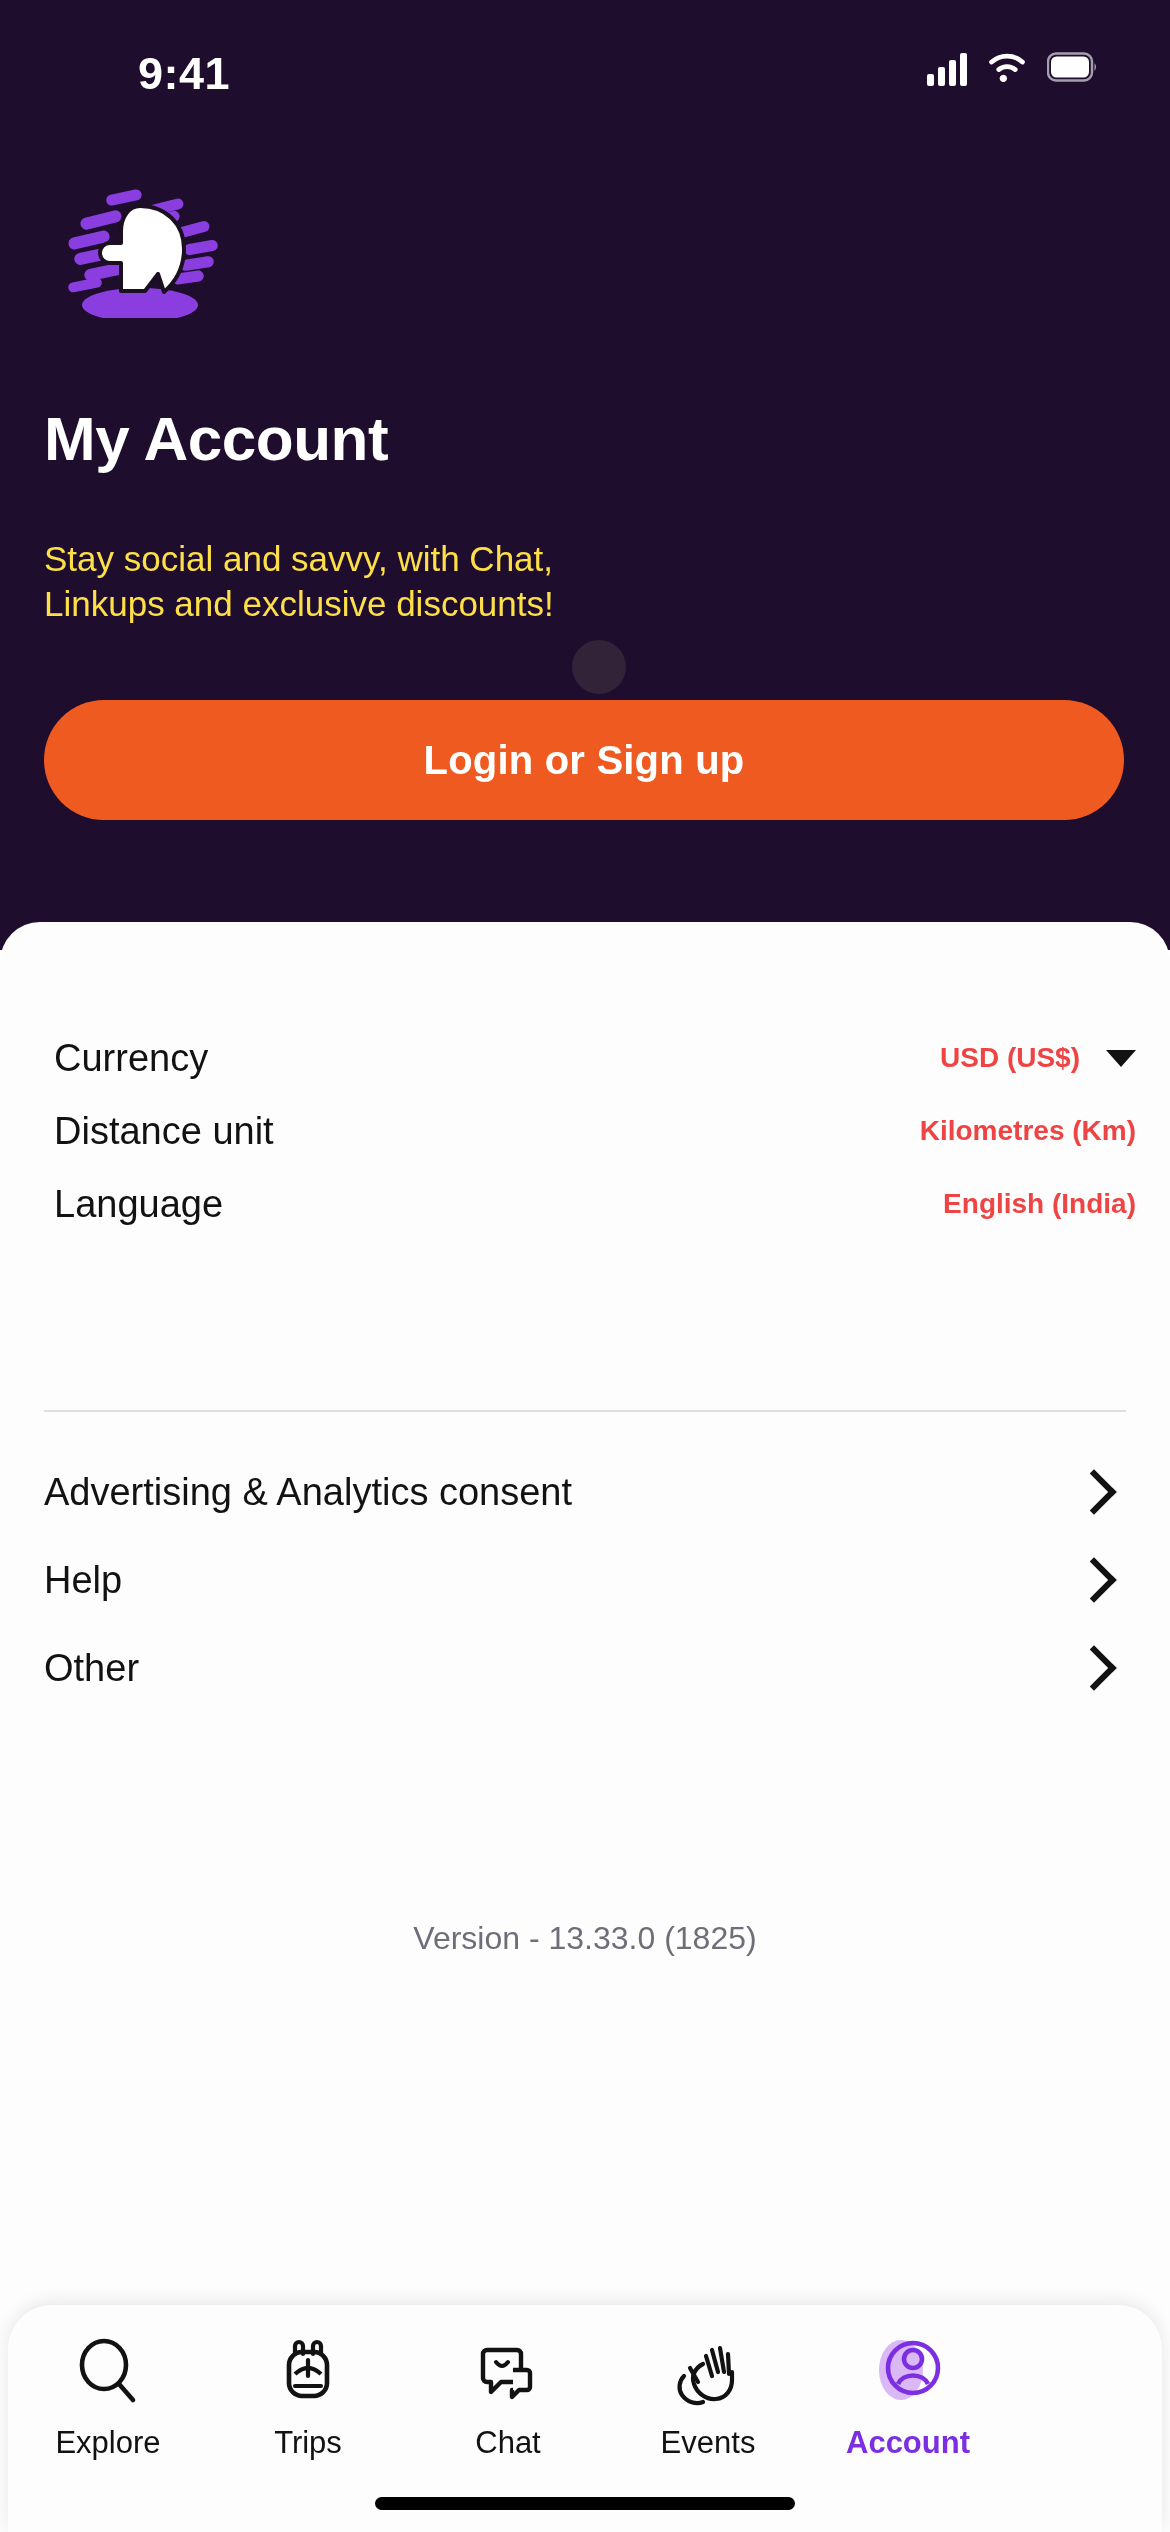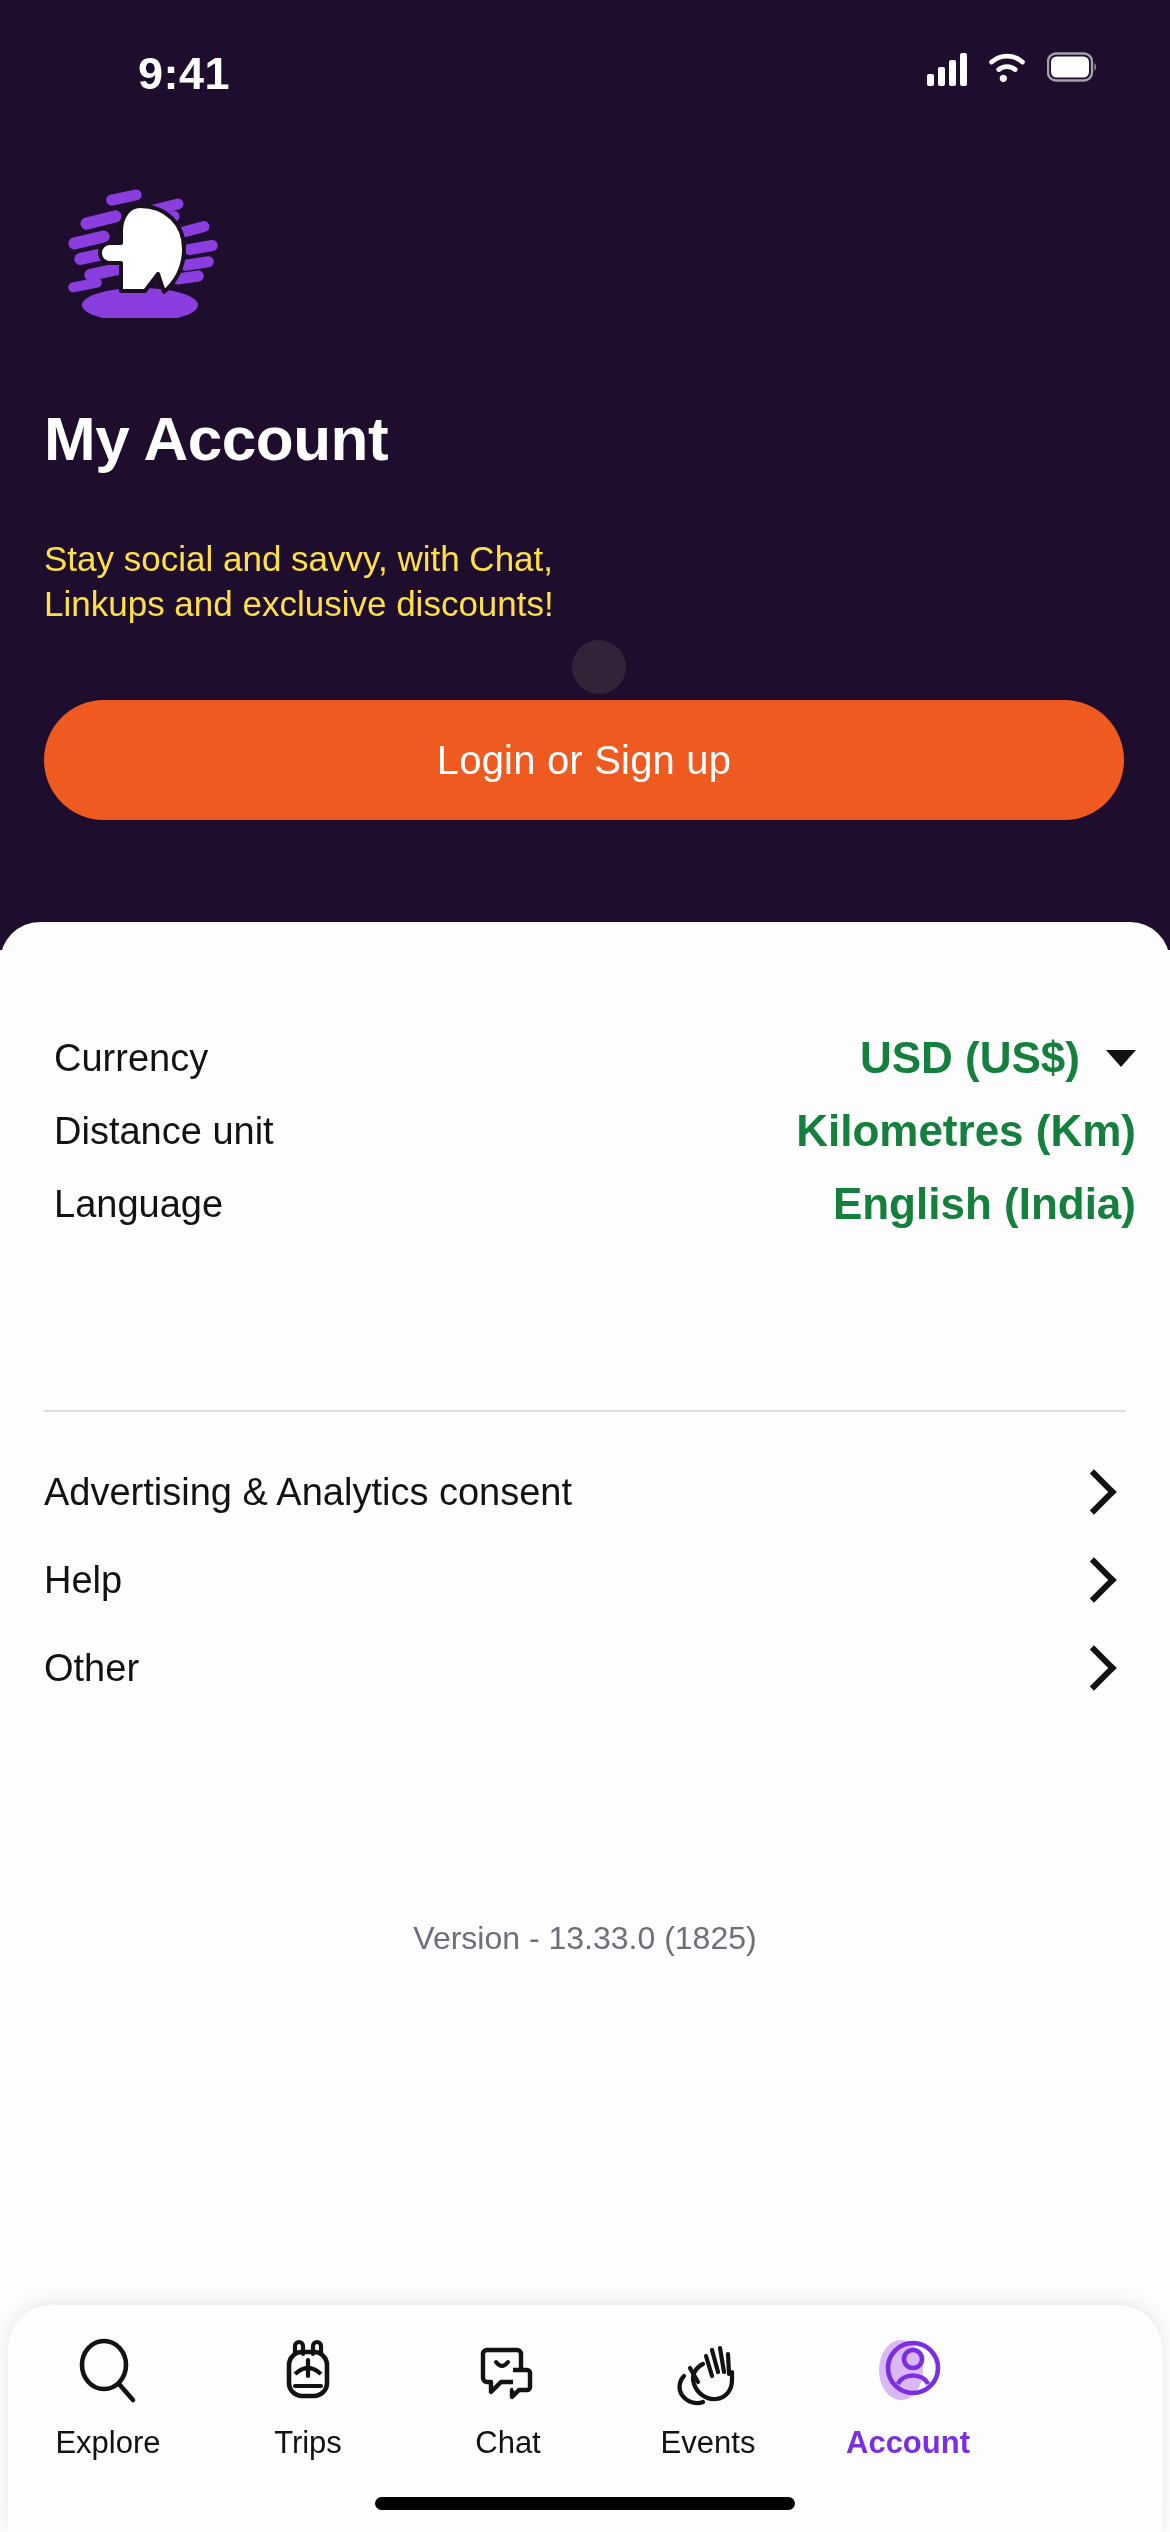--- a/index.html
+++ b/index.html
@@ -108,21 +108,21 @@
     position: absolute;
     left: 44px; top: 700px;
     width: 1080px;
     height: 120px;
     background: #EF5A20;
     border: none;
     border-radius: 60px;
     color: #FFFFFF;
     font-family: "Liberation Sans", sans-serif;
     font-size: 40px;
-    font-weight: normal;
+    font-weight: bold;
     cursor: pointer;
     letter-spacing: 0.2px;
   }
 
   
   #sheet {
     position: absolute;
     left: 0; top: 922px;
     width: 1170px;
     height: 1610px;
@@ -146,23 +146,23 @@
     font-size: 38px;
     font-weight: 400;
     color: #121212;
   }
   .setting-right {
     display: flex;
     align-items: center;
     gap: 26px;
   }
   .setting-value {
-    font-size: 44px;
+    font-size: 28px;
     font-weight: bold;
-    color: #15803d;
+    color: #ef4444;
   }
   .caret-down {
     width: 0; height: 0;
     border-left: 15px solid transparent;
     border-right: 15px solid transparent;
     border-top: 17px solid #121212;
   }
 
   #row-currency { top: 1021px; }
   #row-distance { top: 1094px; }

